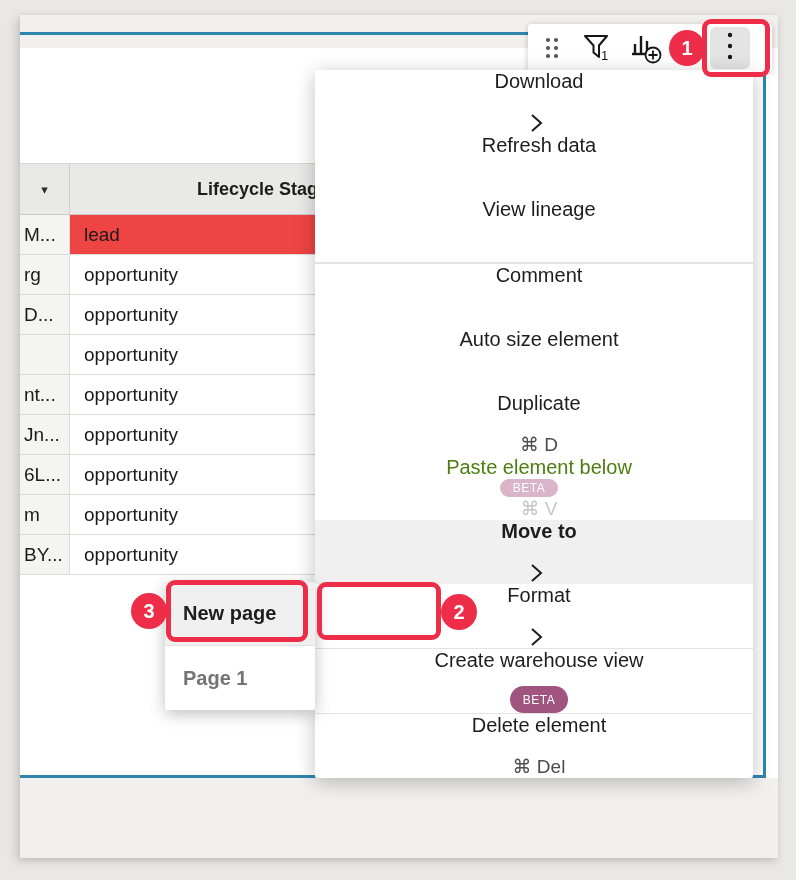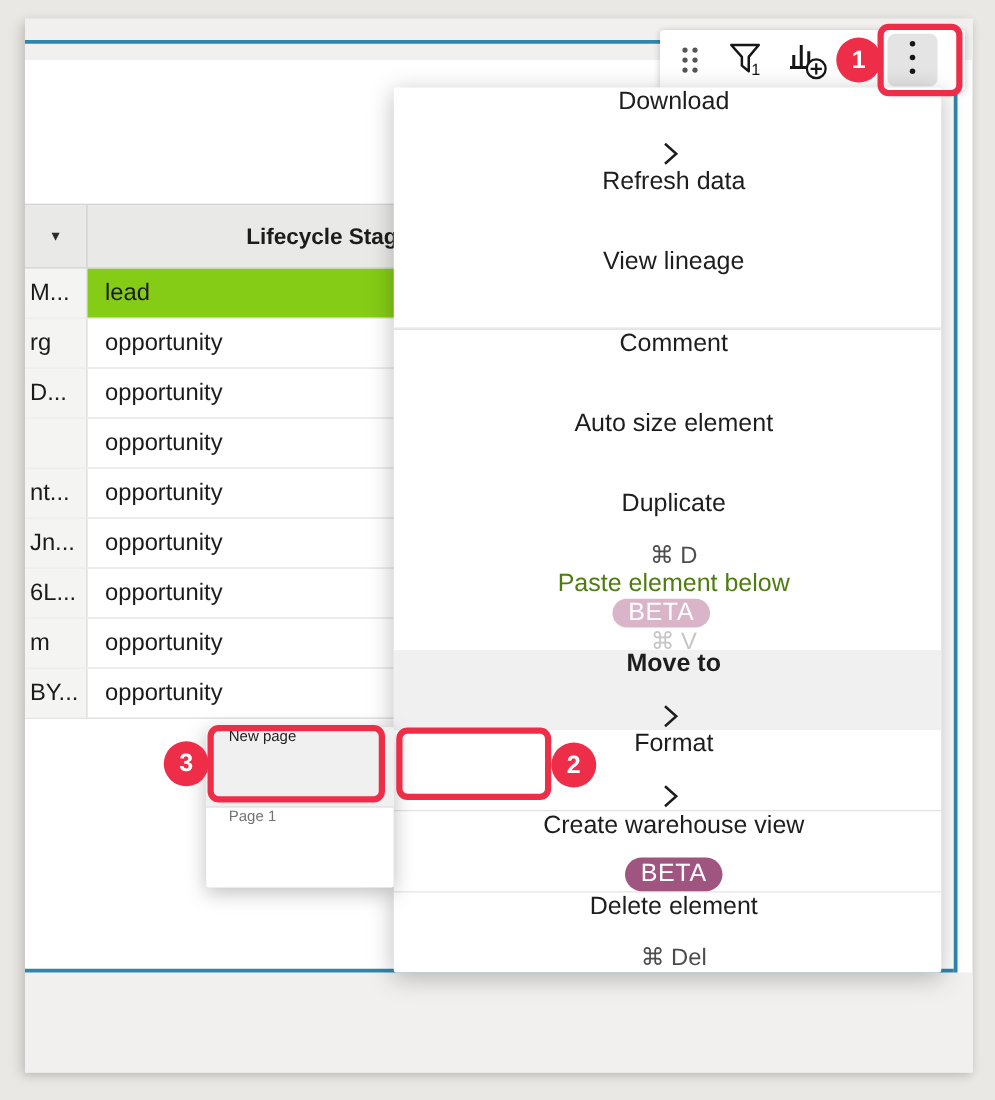--- a/index.html
+++ b/index.html
@@ -21,21 +21,21 @@
   .bline.bottom { left:20px;  top:775px; width:743px; height:3px; }
 
   
   .tbl { position:absolute; left:20px; top:163px; width:320px; z-index:2; font-size:19px; color:#1b1b1b; }
   .thead { display:flex; height:52px; background:#e9e9e8; border-top:1px solid #d6d6d6; border-bottom:1px solid #c9c9c9; }
   .th1 { width:50px; border-right:1px solid #cfcfcf; display:flex; align-items:center; justify-content:center; font-size:13px; color:#2b2b2b; }
   .th2 { flex:1; display:flex; align-items:center; justify-content:flex-end; padding-right:12px; font-weight:bold; font-size:18px; color:#1c1c1c; }
   .trow { display:flex; height:40px; border-bottom:1px solid #dcdcdc; background:#fff; }
   .trow .c1 { width:50px; background:#f4f4f3; border-right:1px solid #dcdcdc; display:flex; align-items:center; padding-left:4px; overflow:hidden; white-space:nowrap; }
   .trow .c2 { flex:1; display:flex; align-items:center; padding-left:14px; overflow:hidden; white-space:nowrap; }
-  .trow.first .c2 { background:#84cc16; }
+  .trow.first .c2 { background:#ef4444; }
 
   
   .toolbar { position:absolute; left:528px; top:24px; width:244px; height:48px; background:#ffffff;
              border-radius:3px; box-shadow:0 1px 6px rgba(0,0,0,.22); z-index:5;
              display:flex; align-items:center; }
   .tb-icon { display:flex; align-items:center; justify-content:center; }
   .tb-handle { margin-left:16px; }
   .tb-filter { margin-left:22px; }
   .tb-chart  { margin-left:16px; }
   .kebab-btn { margin-left:auto; margin-right:22px; width:40px; height:42px; background:#e4e4e4;
@@ -47,28 +47,28 @@
   .mi { height:64px; display:flex; align-items:center; padding:0 20px 0 30px; font-size:20px; color:#1d1d1d; cursor:default;flex-direction:column; }
   .mi .lbl { white-space:nowrap; }
   .mi .spacer { flex:1; }
   .mi .shortcut { font-size:19px; color:#4d4d4d; white-space:nowrap; }
   .mi.hl { background:#f0f0f0;font-weight:bold; }
   .mi.disabled .lbl { color:#4d7c0f; }
   .mi.disabled .shortcut { color:#c6c6c6; }
   .mdiv { height:1px; background:#e3e3e3; }
   .chev { display:flex; align-items:center; margin-right:6px; }
   .pill { height:27px; border-radius:14px; padding:0 13px; display:flex; align-items:center;
-          color:#ffffff; font-size:20px; letter-spacing:.5px;text-align:right; }
+          color:#ffffff; font-size:12px; letter-spacing:.5px;text-align:right; }
   .pill.active   { background:#a05480; }
   .pill.disabled { background:#dab4c9; margin-right:20px; }
 
   
   .submenu { position:absolute; left:165px; top:582px; width:150px; background:#ffffff; z-index:7;
              box-shadow:0 4px 16px rgba(0,0,0,.25); border-radius:2px; }
-  .smi { height:64px; display:flex; padding-left:18px; font-size:12px; color:#1d1d1d; }
+  .smi { height:64px; display:flex; align-items:center; padding-left:18px; font-size:20px; color:#1d1d1d;font-weight:bold; }
   .smi.hl { background:#f0f0f0; border-bottom:1px solid #e0e0e0; }
   .smi.muted { color:#737373; }
 
   
   .rbox { position:absolute; border:5px solid #ee2d49; border-radius:9px; z-index:10; pointer-events:none; }
   .rbox.b1 { left:702px; top:19px;  width:68px;  height:58px; }
   .rbox.b2 { left:317px; top:582px; width:124px; height:58px; }
   .rbox.b3 { left:166px; top:580px; width:142px; height:62px; }
   .rnum { position:absolute; width:36px; height:36px; border-radius:50%; background:#ee2d49; color:#ffffff;
           font-weight:bold; font-size:20px; display:flex; align-items:center; justify-content:center; z-index:11; }

